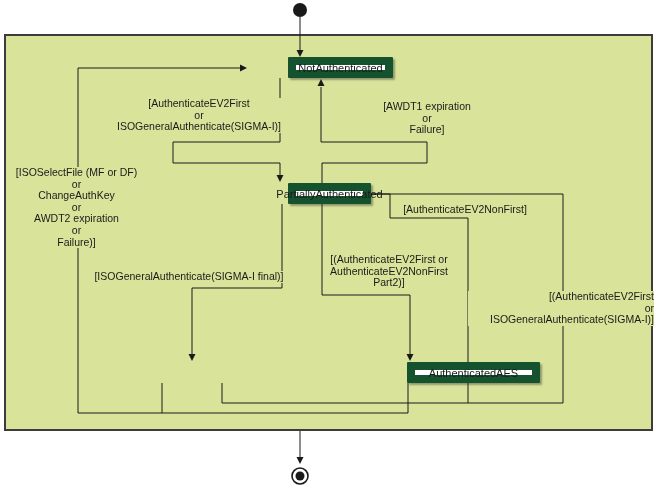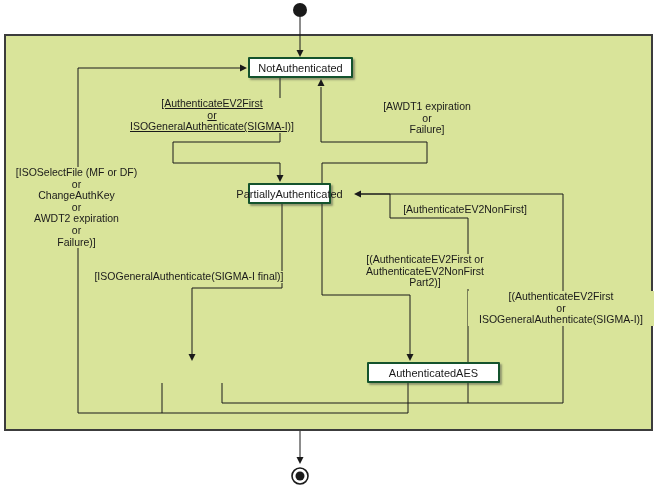--- a/index.html
+++ b/index.html
@@ -19,47 +19,48 @@
     border:2px solid #3c3c3c;
   }
   svg.wires {
     position:absolute; left:0; top:0;
     width:659px; height:491px;
     pointer-events:none;
   }
   .state {
     position:absolute;
     background:#ffffff;
-    border:2px solid #14532d;
+    border:8px solid #14532d;
     box-shadow:2px 2px 2px rgba(60,60,60,0.45);
     display:flex; align-items:center; justify-content:center;
     font-size:11px;
     white-space:nowrap;
     box-sizing:border-box;
     border-radius:1px;
+    margin-left:40px;
   }
   .st-not  { left:248px; top:57px;  width:105px; height:21px; }
   .st-part { left:248px; top:183px; width:83px; height:21px; }
   .st-ecc  { left:120px; top:362px; width:143px; height:21px; }
   .st-aes  { left:367px; top:362px; width:133px; height:21px; }
   .tlabel {
     position:absolute;
     background:#d9e49a;
     font-size:10.5px;
     line-height:11.6px;
     text-align:center;
     white-space:pre-line;
   }
-  .lb-ev2first   { left:116px; top:98px;  width:192px;text-decoration:underline; }
+  .lb-ev2first   { left:103px; top:98px;  width:192px; }
   .lb-awdt1      { left:333px; top:101px; width:92px;margin-left:48px;  }
   .lb-isoselect  { left:14px;  top:167px; width:125px; }
   .lb-sigmafinal { left:93px;  top:271px; width:192px; }
-  .lb-part2      { left:329px; top:254px; width:120px;margin-left:36px; }
+  .lb-part2      { left:329px; top:254px; width:120px; }
   .lb-nonfirst   { left:402px; top:204px; width:126px; }
-  .lb-right      { left:468px; top:291px; width:186px; }
+  .lb-right      { left:468px; top:291px; width:186px;text-align:right; }
 </style>
 </head>
 <body>
 
 <div class="canvas">
 
   <div class="region"></div>
 
   <svg class="wires" viewBox="0 0 659 491">
     <g stroke="#1a1a1a" stroke-width="1" fill="none">

